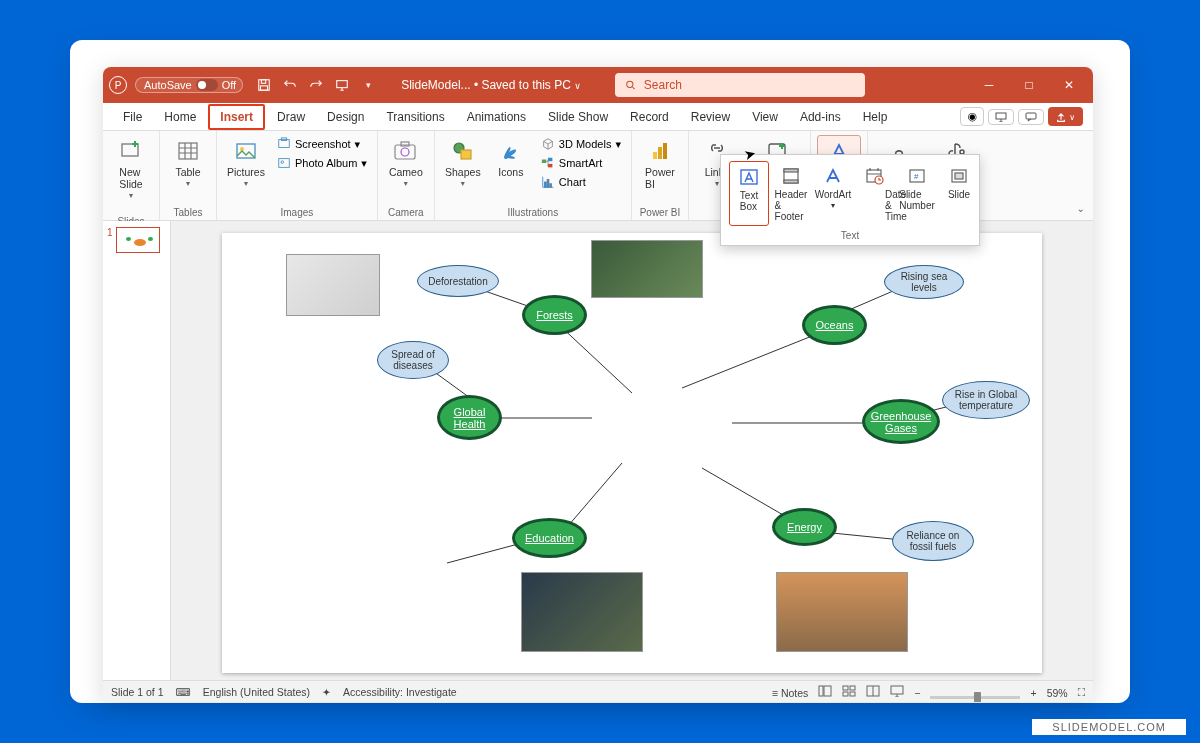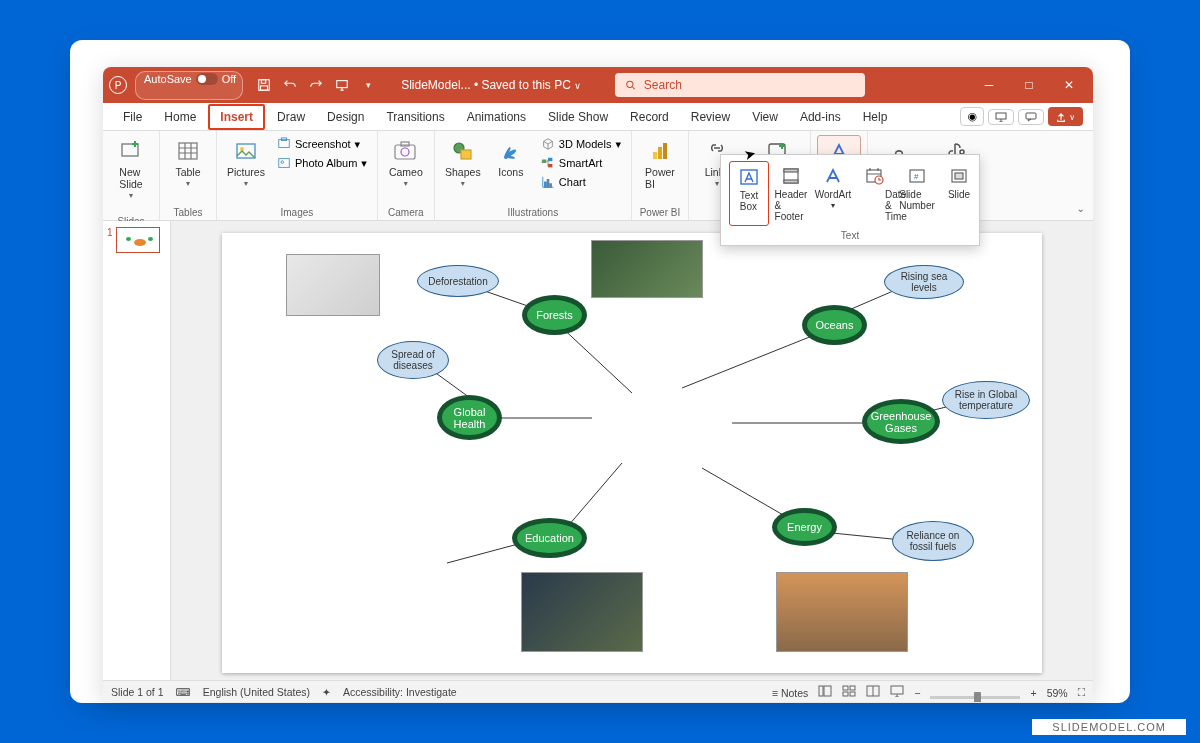--- a/index.html
+++ b/index.html
@@ -4,21 +4,21 @@
 <style>
   * { box-sizing: border-box; margin: 0; padding: 0; font-family: "Segoe UI", Arial, sans-serif; }
   body { background: #0066d6; width: 1200px; height: 743px; position: relative; overflow: hidden; }
   .watermark { position: absolute; bottom: 8px; right: 14px; font-size: 11px; letter-spacing: 1px; color: #666; background:#fff; padding:2px 20px;}
   .app-window { position: absolute; left: 103px; top: 67px; width: 990px; height: 635px; background: #fff; border-radius: 8px; overflow: hidden; box-shadow: 0 4px 24px rgba(0,0,0,.15); }
   .outer-shadow { position:absolute; inset:40px 70px 40px 70px; background:#fff; border-radius:12px; box-shadow:0 8px 32px rgba(0,0,0,0.12);}
   
   
   .titlebar { height: 36px; background: #c84a30; display: flex; align-items: center; padding: 0 6px; color: #fff; font-size: 12px; gap:4px;}
   .titlebar .app-icon { width: 18px; height: 18px; border-radius:50%; border:1px solid #fff; display:flex; align-items:center; justify-content:center; font-size:10px; margin-right:4px;}
-  .autosave-pill { display: flex; align-items: center; gap: 4px; background: rgba(255,255,255,.1); border:1px solid rgba(255,255,255,.4); border-radius: 10px; padding: 1px 6px 14px 8px; font-size: 11px; }
+  .autosave-pill { display: flex; align-items: center; gap: 4px; background: rgba(255,255,255,.1); border:1px solid rgba(255,255,255,.4); border-radius: 10px; padding: 1px 6px 1px 8px; font-size: 11px; }
   .autosave-pill .switch { width: 22px; height: 12px; background: rgba(0,0,0,.2); border-radius: 6px; position: relative; }
   .autosave-pill .switch::after { content:""; position:absolute; width:8px; height:8px; background:#fff; border-radius:50%; top:2px; left:2px;}
   .qat { display:flex; gap:8px; margin-left:8px;}
   .qat .qbtn { width:18px; height:18px; display:flex; align-items:center; justify-content:center; opacity:.95;}
   .title-text { margin-left: 20px; font-size: 12px; }
   .searchbar { margin-left: 30px; flex:0 0 250px; height:24px; background:#ffe5dc; border-radius:4px; display:flex; align-items:center; padding:0 10px; color:#c84a30; gap:8px;}
   .searchbar input { border:none; background:transparent; outline:none; font-size:12px; color:#c84a30; width:100%;}
   .searchbar input::placeholder{color:#c84a30;}
   .winctl { margin-left:auto; display:flex; gap:4px;}
   .winctl .wbtn { width:36px; height:28px; display:flex; align-items:center; justify-content:center; color:#fff;}
@@ -58,21 +58,21 @@
   .thumbpanel { width:68px; background:#fff; border-right:1px solid #ddd; padding:6px 4px; font-size:10px;}
   .thumbpanel .thumb{display:flex;gap:3px;align-items:flex-start;}
   .thumbpanel .thnum{color:#c84a30;font-size:10px;}
   .thumbpanel .thimg{width:44px;height:26px;border:1.5px solid #c84a30;background:#fff;position:relative;}
   .canvas-wrap{flex:1;display:flex;align-items:flex-start;justify-content:center;padding:12px 20px;overflow:hidden;}
   .slide{width:820px;height:440px;background:#fff;box-shadow:0 1px 4px rgba(0,0,0,.3);position:relative;}
 
   
   .node{position:absolute;border-radius:50%;display:flex;align-items:center;justify-content:center;text-align:center;font-size:11px;padding:4px;}
   .node.center{background:#e8852e;color:#fff;font-size:20px;border:1px solid #333;}
-  .node.green{background:#2fa84f;color:#fff;border:5px solid #14532d;}
+  .node.green{background:#2fa84f;color:#fff;border:3px solid #14532d;text-decoration:underline;}
   .node.blue{background:#c8def0;color:#333;border:1px solid #2a5f8f;font-size:10px;}
   .photo{position:absolute;background:#aaa;box-shadow:0 0 0 1px #999;}
   
   
   .statusbar{position:absolute;left:0;right:0;bottom:0;height:22px;background:#f3f3f3;border-top:1px solid #ddd;display:flex;align-items:center;font-size:10.5px;color:#444;padding:0 8px;gap:12px;}
   .statusbar .sright{margin-left:auto;display:flex;align-items:flex-end;gap:10px;}
   .zoom-slider{width:90px;height:3px;background:#ccc;position:relative;}
   .zoom-slider::after{content:"";position:absolute;width:7px;height:11px;background:#888;top:-4px;left:44px;border-radius:1px;}
   .cursor-arrow{position:absolute;left:744px;top:146px;font-size:14px;color:#000;transform:rotate(-15deg);pointer-events:none;z-index:50;}
 </style>

